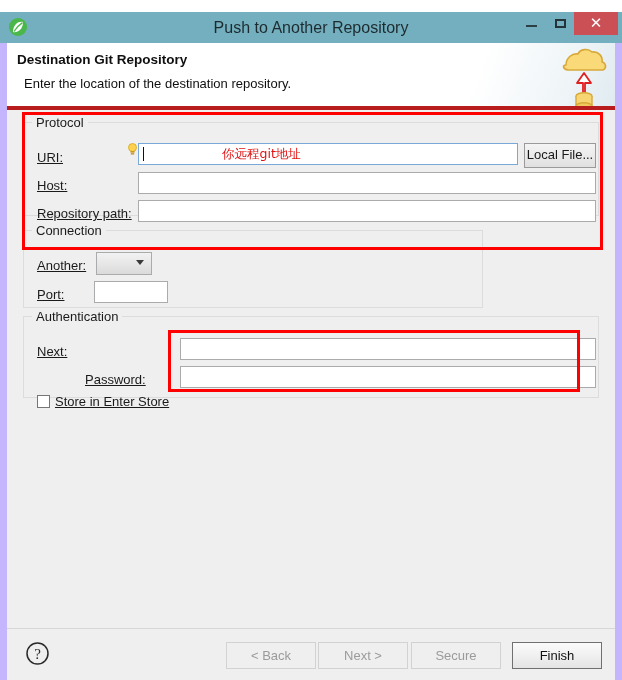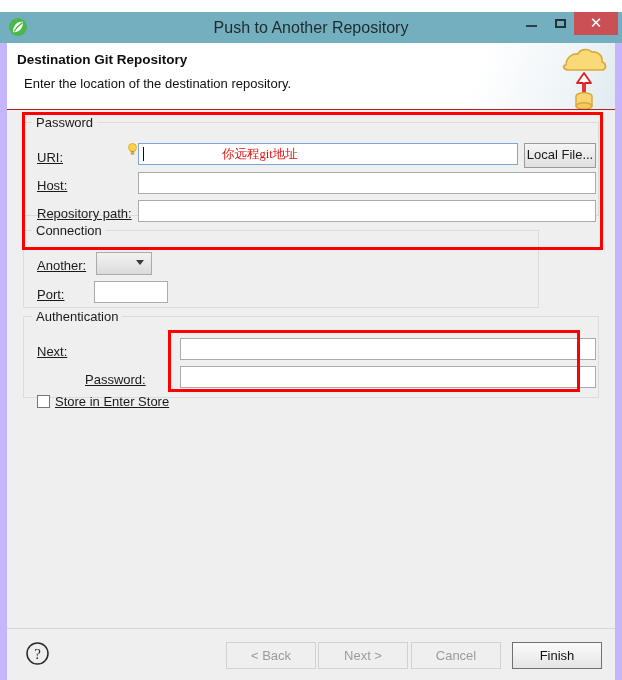--- a/index.html
+++ b/index.html
@@ -89,21 +89,21 @@
   }
 
   
   .header {
     position: absolute;
     left: 7px; top: 31px;
     width: 608px;
     height: 67px;
     background: #ffffff;
     box-sizing: border-box;
-    border-bottom: 1px solid #b91c1c;
+    border-bottom: 4px solid #b91c1c;
     overflow: hidden;
   }
   .header-grad {
     position: absolute;
     right: 0; top: 0;
     width: 190px; height: 67px;
     background: linear-gradient(110deg, #ffffff 0%, #ffffff 30%, #eef4f7 75%, #dfeaf0 100%);
   }
   .header-title {
     position: absolute;
@@ -143,21 +143,21 @@
   }
   .group-label {
     position: absolute;
     top: -8px; left: 8px;
     background: #efefef;
     padding: 0 4px;
     font-size: 13px;
     color: #1a1a1a;
   }
   .grp-location { left: 16px; top: 12px; width: 576px; height: 94px; }
-  .grp-connection { left: 16px; top: 120px; width: 516px; height: 78px; }
+  .grp-connection { left: 16px; top: 120px; width: 460px; height: 78px; }
   .grp-auth { left: 16px; top: 206px; width: 576px; height: 82px; }
 
   .field-label {
     position: absolute;
     font-size: 13px;
     color: #1a1a1a;
     white-space: nowrap;
     text-decoration: underline;
   }
   .txtinput {
@@ -310,21 +310,21 @@
         <ellipse cx="32" cy="53" rx="8" ry="3.2" fill="#f7d573" stroke="#d8a93a" stroke-width="1.4"></ellipse>
         <path d="M24 53 L24 63 C24 65, 40 65, 40 63 L40 53" fill="#f7d573" stroke="#d8a93a" stroke-width="1.4"></path>
         <ellipse cx="32" cy="63" rx="8" ry="3.2" fill="#f0c95f" stroke="#d8a93a" stroke-width="1.4"></ellipse>
       </svg>
     </div>
   </div>
 
   <div class="body-panel">
 
     <div class="group grp-location">
-      <div class="group-label">Password</div>
+      <div class="group-label">Protocol</div>
     </div>
 
     <div class="field-label" style="left:30px; top:40px;">URI:</div>
     <div class="bulb" style="left:121px; top:33px;">
       <svg width="9" height="13" viewBox="0 0 9 13">
         <circle cx="4.5" cy="4.5" r="4" fill="#ffd24d" stroke="#d8a417" stroke-width="0.8"></circle>
         <rect x="2.5" y="8.2" width="4" height="1.4" fill="#c08b12"></rect>
         <rect x="2.8" y="10.2" width="3.4" height="1.3" fill="#c08b12"></rect>
       </svg>
     </div>
@@ -357,32 +357,32 @@
     <div class="field-label" style="left:30px; top:234px;">Next:</div>
     <input class="txtinput" style="left: 173px; top: 228px; width: 416px; height: 22px;" value="">
 
     <div class="field-label" style="left:30px; top:262px;margin-left:48px;">Password:</div>
     <input class="txtinput" type="password" style="left: 173px; top: 256px; width: 416px; height: 22px;" value="">
 
     <div class="checkbox" style="left:30px; top:285px;"></div>
     <div class="field-label" style="left:48px; top:284px;">Store in Enter Store</div>
 
     <div class="annot-box" style="left:15px; top:2px; width:581px; height:138px;"></div>
-    <div class="annot-text" style="left:215px; top:36px;font-family:Liberation Serif, serif;">你远程git地址</div>
+    <div class="annot-text" style="left:215px; top:36px;">你远程git地址</div>
 
     <div class="annot-box" style="left:161px; top:220px; width:412px; height:62px;"></div>
 
   </div>
 
   <div class="footer">
     <div class="help-icon">
       <svg width="25" height="25" viewBox="0 0 25 25">
         <circle cx="12.5" cy="12.5" r="10.5" fill="none" stroke="#2a2a2a" stroke-width="1.5"></circle>
         <text x="12.5" y="18" font-family="Liberation Serif, serif" font-size="15" fill="#2a2a2a" text-anchor="middle">?</text>
       </svg>
     </div>
     <div class="footbtn disabled" style="left:311px; width:90px;">Next &gt;</div>
     <div class="footbtn disabled" style="left:219px; width:90px;">&lt; Back</div>
-    <div class="footbtn disabled" style="left:404px; width:90px;">Cancel</div>
+    <div class="footbtn disabled" style="left:404px; width:90px;">Secure</div>
     <div class="footbtn enabled" style="left:505px; width:90px;">Finish</div>
   </div>
 
 </div>
 
 </body></html>

